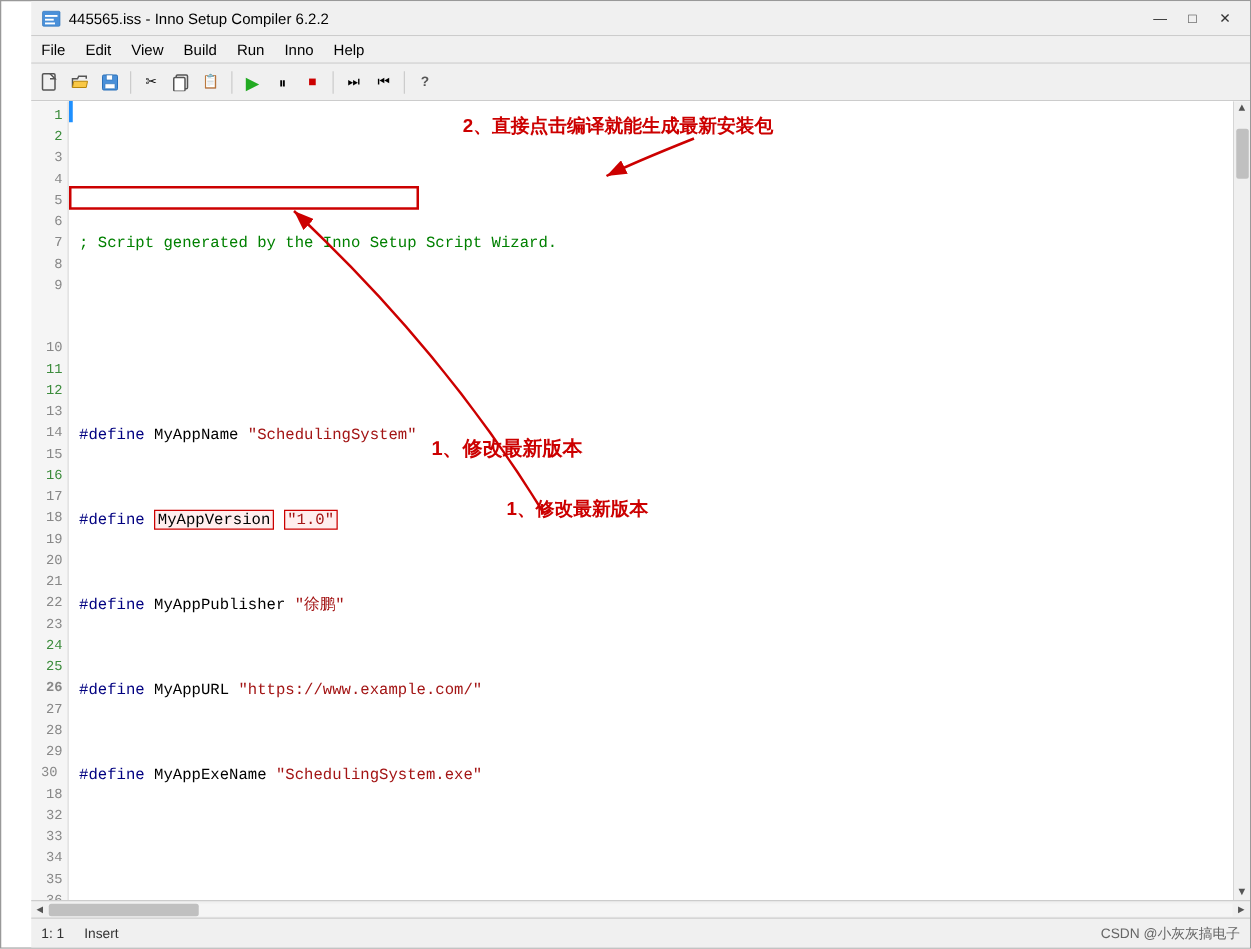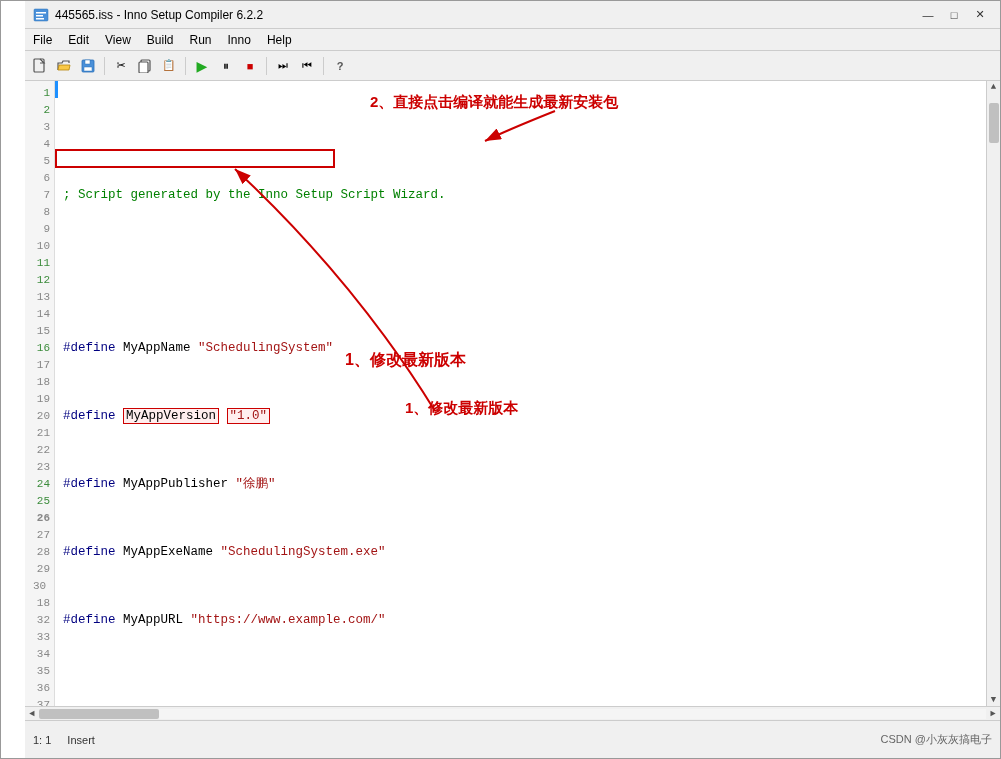--- a/index.html
+++ b/index.html
@@ -139,21 +139,21 @@
     }
     .scrollbar-thumb {
       width: 10px;
       height: 40px;
       background: #c0c0c0;
       border-radius: 2px;
       margin-top: 10px;
     }
     .status-bar {
       background: #f0f0f0;
-      height: 38px;
+      height: 24px;
       display: flex;
       align-items: center;
       justify-content: space-between;
       padding: 0 8px;
       border-top: 1px solid #ccc;
       font-family: 'Segoe UI', Arial, sans-serif;
       font-size: 11px;
       color: #333;
     }
     .status-left { display: flex; gap: 16px; }
@@ -263,21 +263,21 @@
     <div class="line-numbers">
       <div style="line-height:17px; color:#3c8c3c;">1</div>
       <div style="line-height:17px; color:#3c8c3c;">2</div>
       <div style="line-height:17px;">3</div>
       <div style="line-height:17px;">4</div>
       <div style="line-height:17px;">5</div>
       <div style="line-height:17px;">6</div>
       <div style="line-height:17px;">7</div>
       <div style="line-height:17px;">8</div>
       <div style="line-height:17px;">9</div>
-      <div style="line-height:17px;">10</div>
+      <div style="line-height:17px;margin-top:33px;">10</div>
       <div style="line-height:17px; color:#3c8c3c;">11</div>
       <div style="line-height:17px; color:#3c8c3c;">12</div>
       <div style="line-height:17px;">13</div>
       <div style="line-height:17px;">14</div>
       <div style="line-height:17px;">15</div>
       <div style="line-height:17px; color:#3c8c3c;">16</div>
       <div style="line-height:17px;">17</div>
       <div style="line-height:17px;">18</div>
       <div style="line-height:17px;">19</div>
       <div style="line-height:17px;">20</div>
@@ -311,23 +311,23 @@
       
       
       <div class="code-line"> </div>
       
       <div class="code-line"><span style="color:#000080;">#define</span> <span style="color:#000;text-align:right;">MyAppName</span> <span style="color:#a31515;">"SchedulingSystem"</span></div>
       
       <div class="code-line" style="position:relative;"><span style="color:#000080;">#define</span> <span style="color:#000; background:#ffeeee; border: 1.5px solid #cc0000; padding: 0 2px;">MyAppVersion</span> <span style="color:#a31515; background:#ffeeee; border: 1.5px solid #cc0000; padding: 0 2px;">"1.0"</span></div>
       
       <div class="code-line"><span style="color:#000080;">#define</span> <span style="color:#000;">MyAppPublisher</span> <span style="color:#a31515;">"徐鹏"</span></div>
       
+      <div class="code-line"><span style="color:#000080;">#define</span> <span style="color:#000;">MyAppURL</span> <span style="color:#a31515;">"https://www.example.com/"</span></div>
+      
       <div class="code-line"><span style="color:#000080;">#define</span> <span style="color:#000;">MyAppExeName</span> <span style="color:#a31515;">"SchedulingSystem.exe"</span></div>
-      
-      <div class="code-line"><span style="color:#000080;">#define</span> <span style="color:#000;">MyAppURL</span> <span style="color:#a31515;">"https://www.example.com/"</span></div>
       
       
       
       
       
       
       
       
       
       

